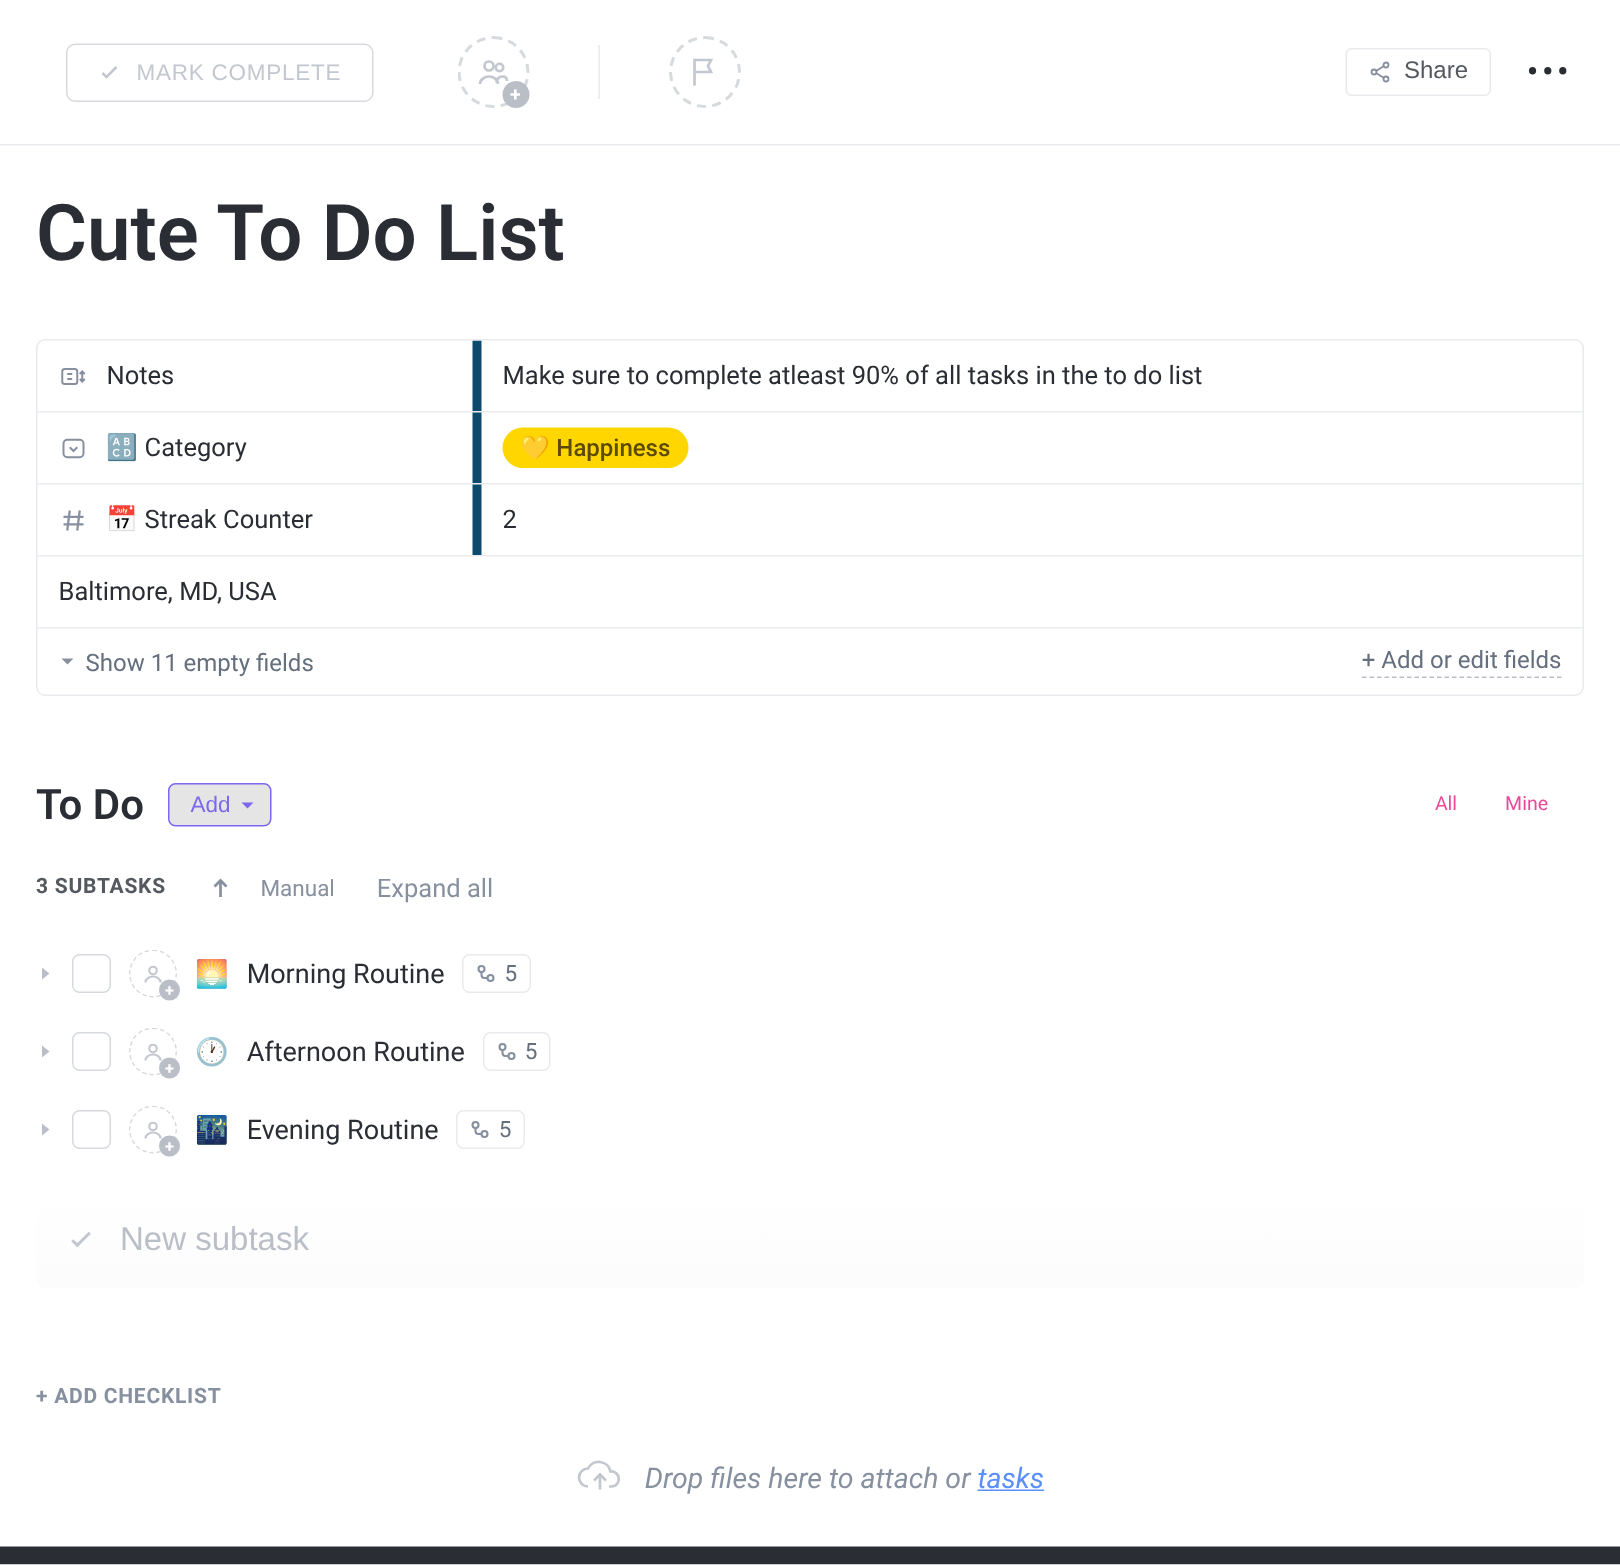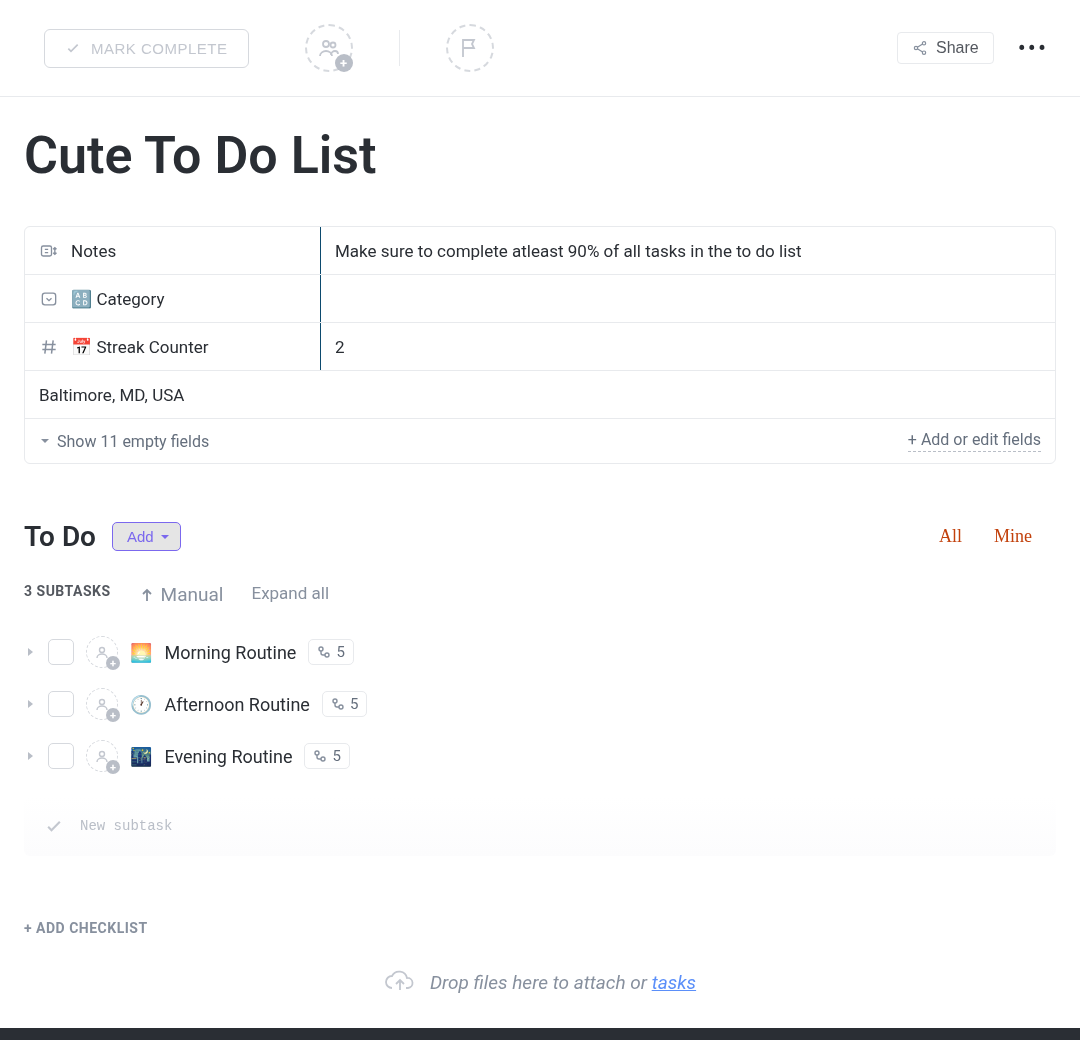--- a/index.html
+++ b/index.html
@@ -115,21 +115,21 @@
   border-bottom: 1px solid #e8eaed;
   min-height: 48px;
 }
 .field-row:last-child { border-bottom: none; }
 .field-label {
   width: 296px;
   display: flex;
   align-items: center;
   gap: 12px;
   padding: 0 14px;
-  border-right: 1px solid #0c4a6e;
+  border-right: 6px solid #0c4a6e;
   color: #2a2e34;
   font-size: 17px;
 }
 .field-label svg { width: 20px; height: 20px; flex-shrink: 0; }
 .field-value {
   flex: 1;
   display: flex;
   align-items: center;
   padding: 0 14px;
   font-size: 17px;
@@ -184,46 +184,45 @@
   padding: 5px 10px 5px 14px;
   font-size: 15px;
   display: inline-flex;
   align-items: center;
   gap: 6px;
   cursor: pointer;
 }
 .add-btn svg { width: 10px; height: 10px; }
 .todo-header-spacer { flex: 1; }
 .filter-tab {
-  color: #c2410c;
-  font-size: 18px;
+  color: #ec4899;
+  font-size: 13px;
   cursor: pointer;
   padding: 4px 8px;
-  font-family: Liberation Serif, serif;
 }
 .filter-tab:last-child { margin-right: 16px; }
 
 .subtask-meta {
   display: flex;
   align-items: flex-start;
   gap: 28px;
   padding: 24px 24px 20px 24px;
   color: #87909e;
 }
 .subtask-count {
   font-size: 14px;
   font-weight: 700;
   letter-spacing: 0.5px;
   color: #54585f;
 }
 .manual-sort {
   display: inline-flex;
   align-items: center;
-  gap: 6px;
-  font-size: 19px;
+  gap: 19px;
+  font-size: 15px;
   cursor: pointer;
 }
 .manual-sort svg { width: 16px; height: 16px; }
 .expand-all {
   font-size: 17px;
   cursor: pointer;
 }
 
 
 .subtasks { padding: 0 24px; }
@@ -294,25 +293,24 @@
   align-items: center;
   gap: 16px;
   padding: 20px 20px;
   background: linear-gradient(180deg, #fff 0%, #fcfcfd 100%);
   border-radius: 6px;
 }
 .new-subtask-row svg { width: 20px; height: 20px; }
 .new-subtask-input {
   border: none;
   outline: none;
-  font-size: 14px;
+  font-size: 22px;
   color: #87909e;
   flex: 1;
   background: transparent;
-  font-family: Liberation Mono, monospace;
 }
 .new-subtask-input::placeholder { color: #b9bec7; }
 
 .add-checklist {
   padding: 64px 24px 0 24px;
   font-size: 14px;
   font-weight: 700;
   letter-spacing: 0.5px;
   color: #87909e;
   cursor: pointer;
@@ -402,20 +400,23 @@
   </div>
 
   <div class="field-row">
     <div class="field-label">
       <svg viewBox="0 0 24 24" fill="none" stroke="#87909e" stroke-width="1.6">
           <rect x="4" y="5" width="16" height="14" rx="3"></rect>
           <path d="M9 11l3 3 3-3"></path>
         </svg>
       <span>🔠 Category</span>
     </div>
+    <div class="field-value">
+      <span class="category-tag">💛 Happiness</span>
+    </div>
   </div>
 
   <div class="field-row">
     <div class="field-label">
       <svg viewBox="0 0 24 24" fill="none" stroke="#87909e" stroke-width="1.8">
           <path d="M9 4L7 20M17 4l-2 16M4 9h16M4 15h16"></path>
         </svg>
       <span>📅 Streak Counter</span>
     </div>
     <div class="field-value">2</div>

